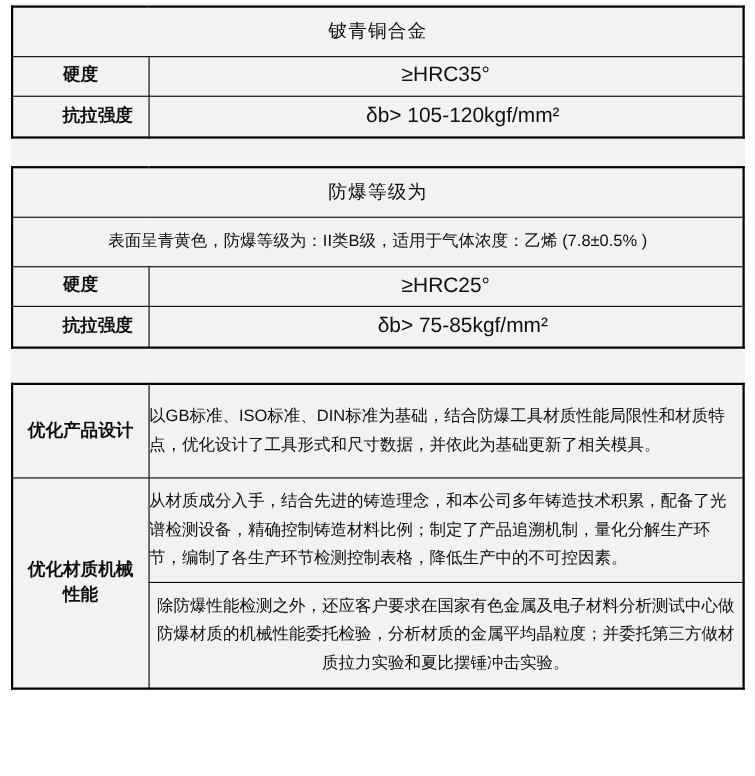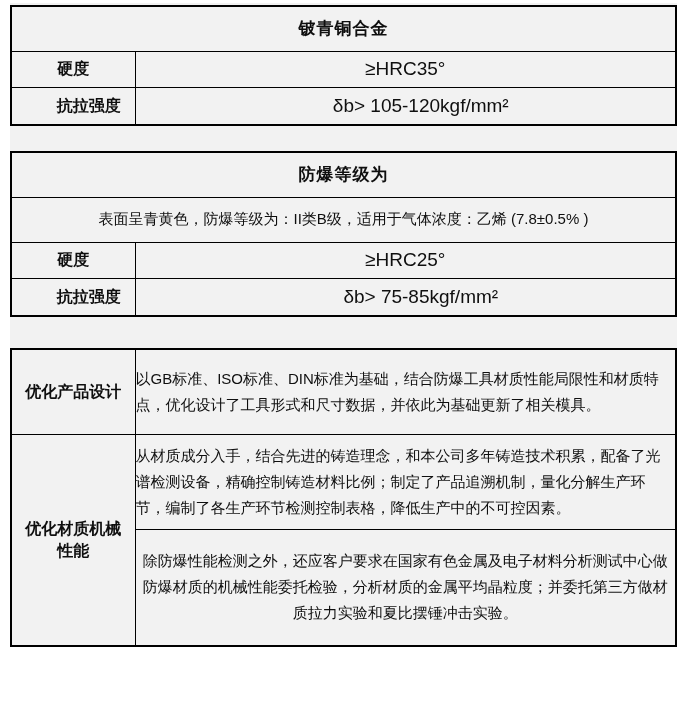--- a/index.html
+++ b/index.html
@@ -31,21 +31,21 @@
   td{
     border:1px solid var(--border);
     padding:4px 10px;
     vertical-align:middle;
   }
   col.label-col{width:124px;}
   .spec-1{margin-bottom:25px;}
   .spec-2{margin-bottom:31px;}
   .title-cell{
     text-align:center;
-    font-weight:bold;
+    font-weight:normal;
     font-size:17px;
     letter-spacing:1px;
   }
   .desc-cell{
     text-align:center;
     font-size:15px;
   }
   .label-cell{
     text-align:center;
     font-weight:bold;
@@ -62,21 +62,21 @@
     text-align:left;
     padding:8px 0;
   }
   .opt-text.centered{text-align:center;}
   tr.r-title td{height:45px;}
   tr.r-desc td{height:45px;}
   tr.r-hard td{height:36px;margin-left:13px;}
   tr.r-tens td{height:38px;padding-left:41px;}
   tr.o1 td{height:85px;}
   tr.o2 td{height:90px;margin-top:44px;}
-  tr.o3 td{height:117px;}
+  tr.o3 td{height:97px;}
 </style>
 </head>
 <body>
 
 <div class="panel">
 
   <table class="spec-1">
     <colgroup>
         <col class="label-col">
         <col>

